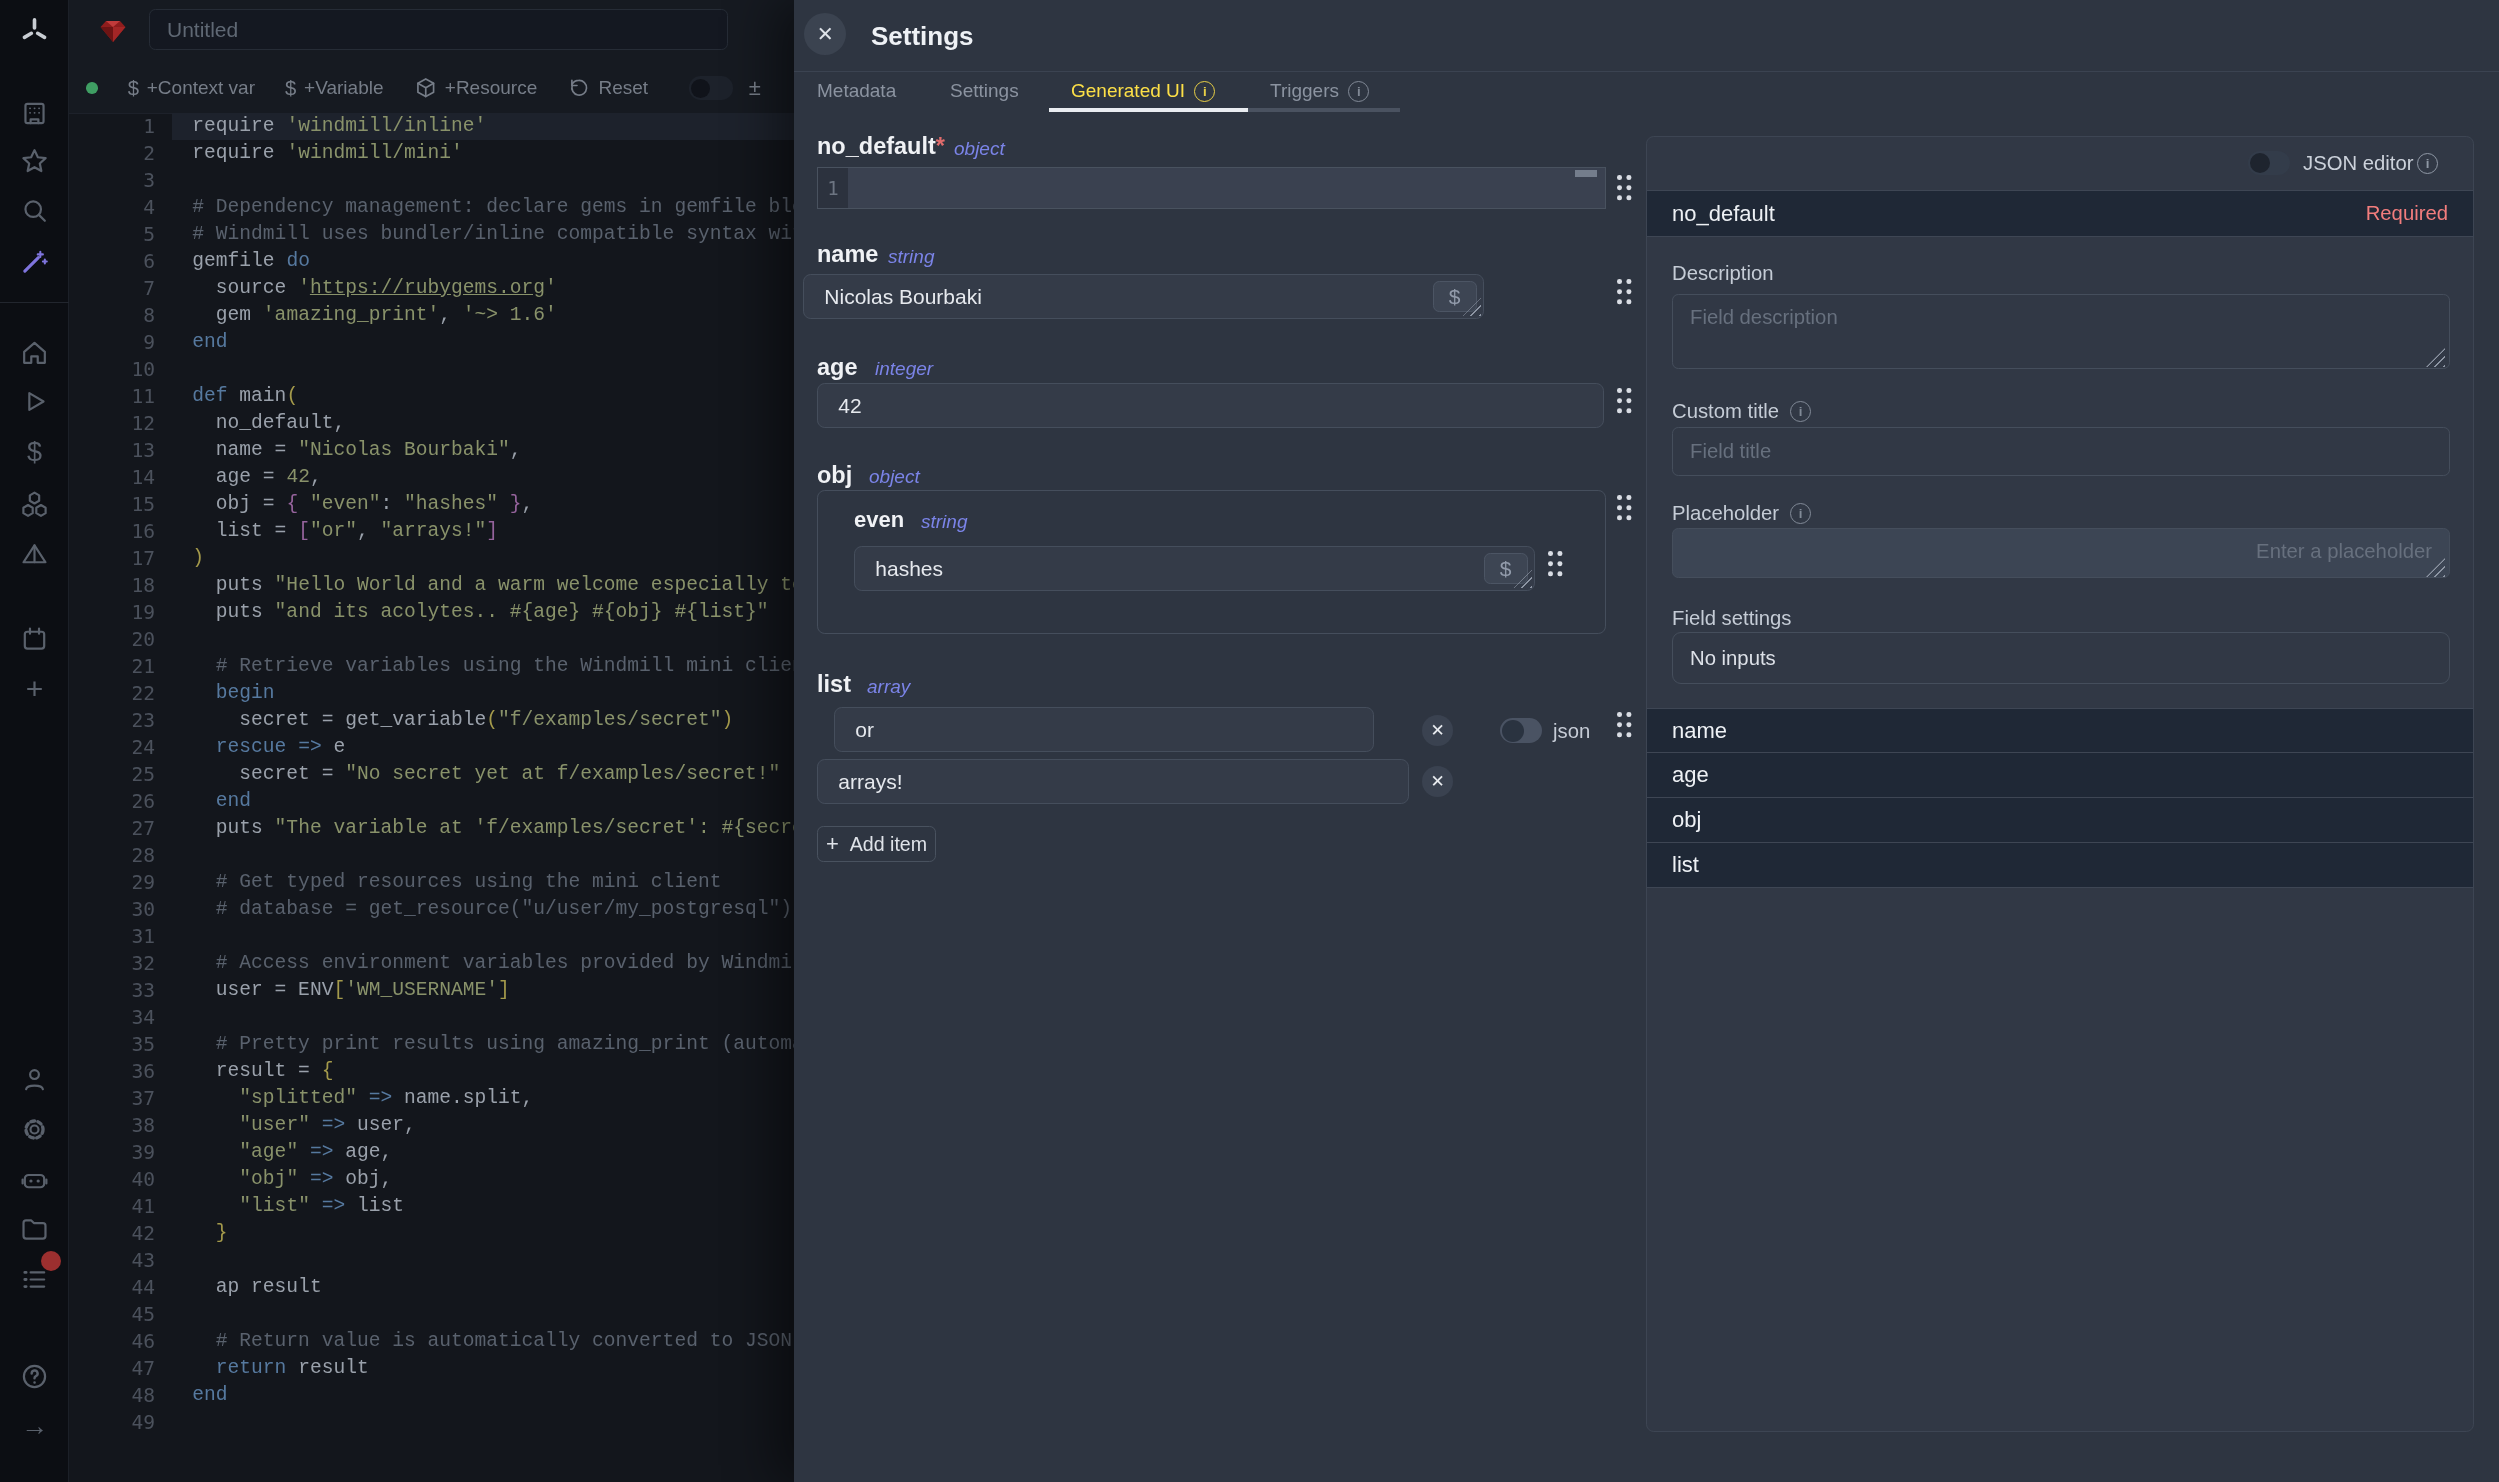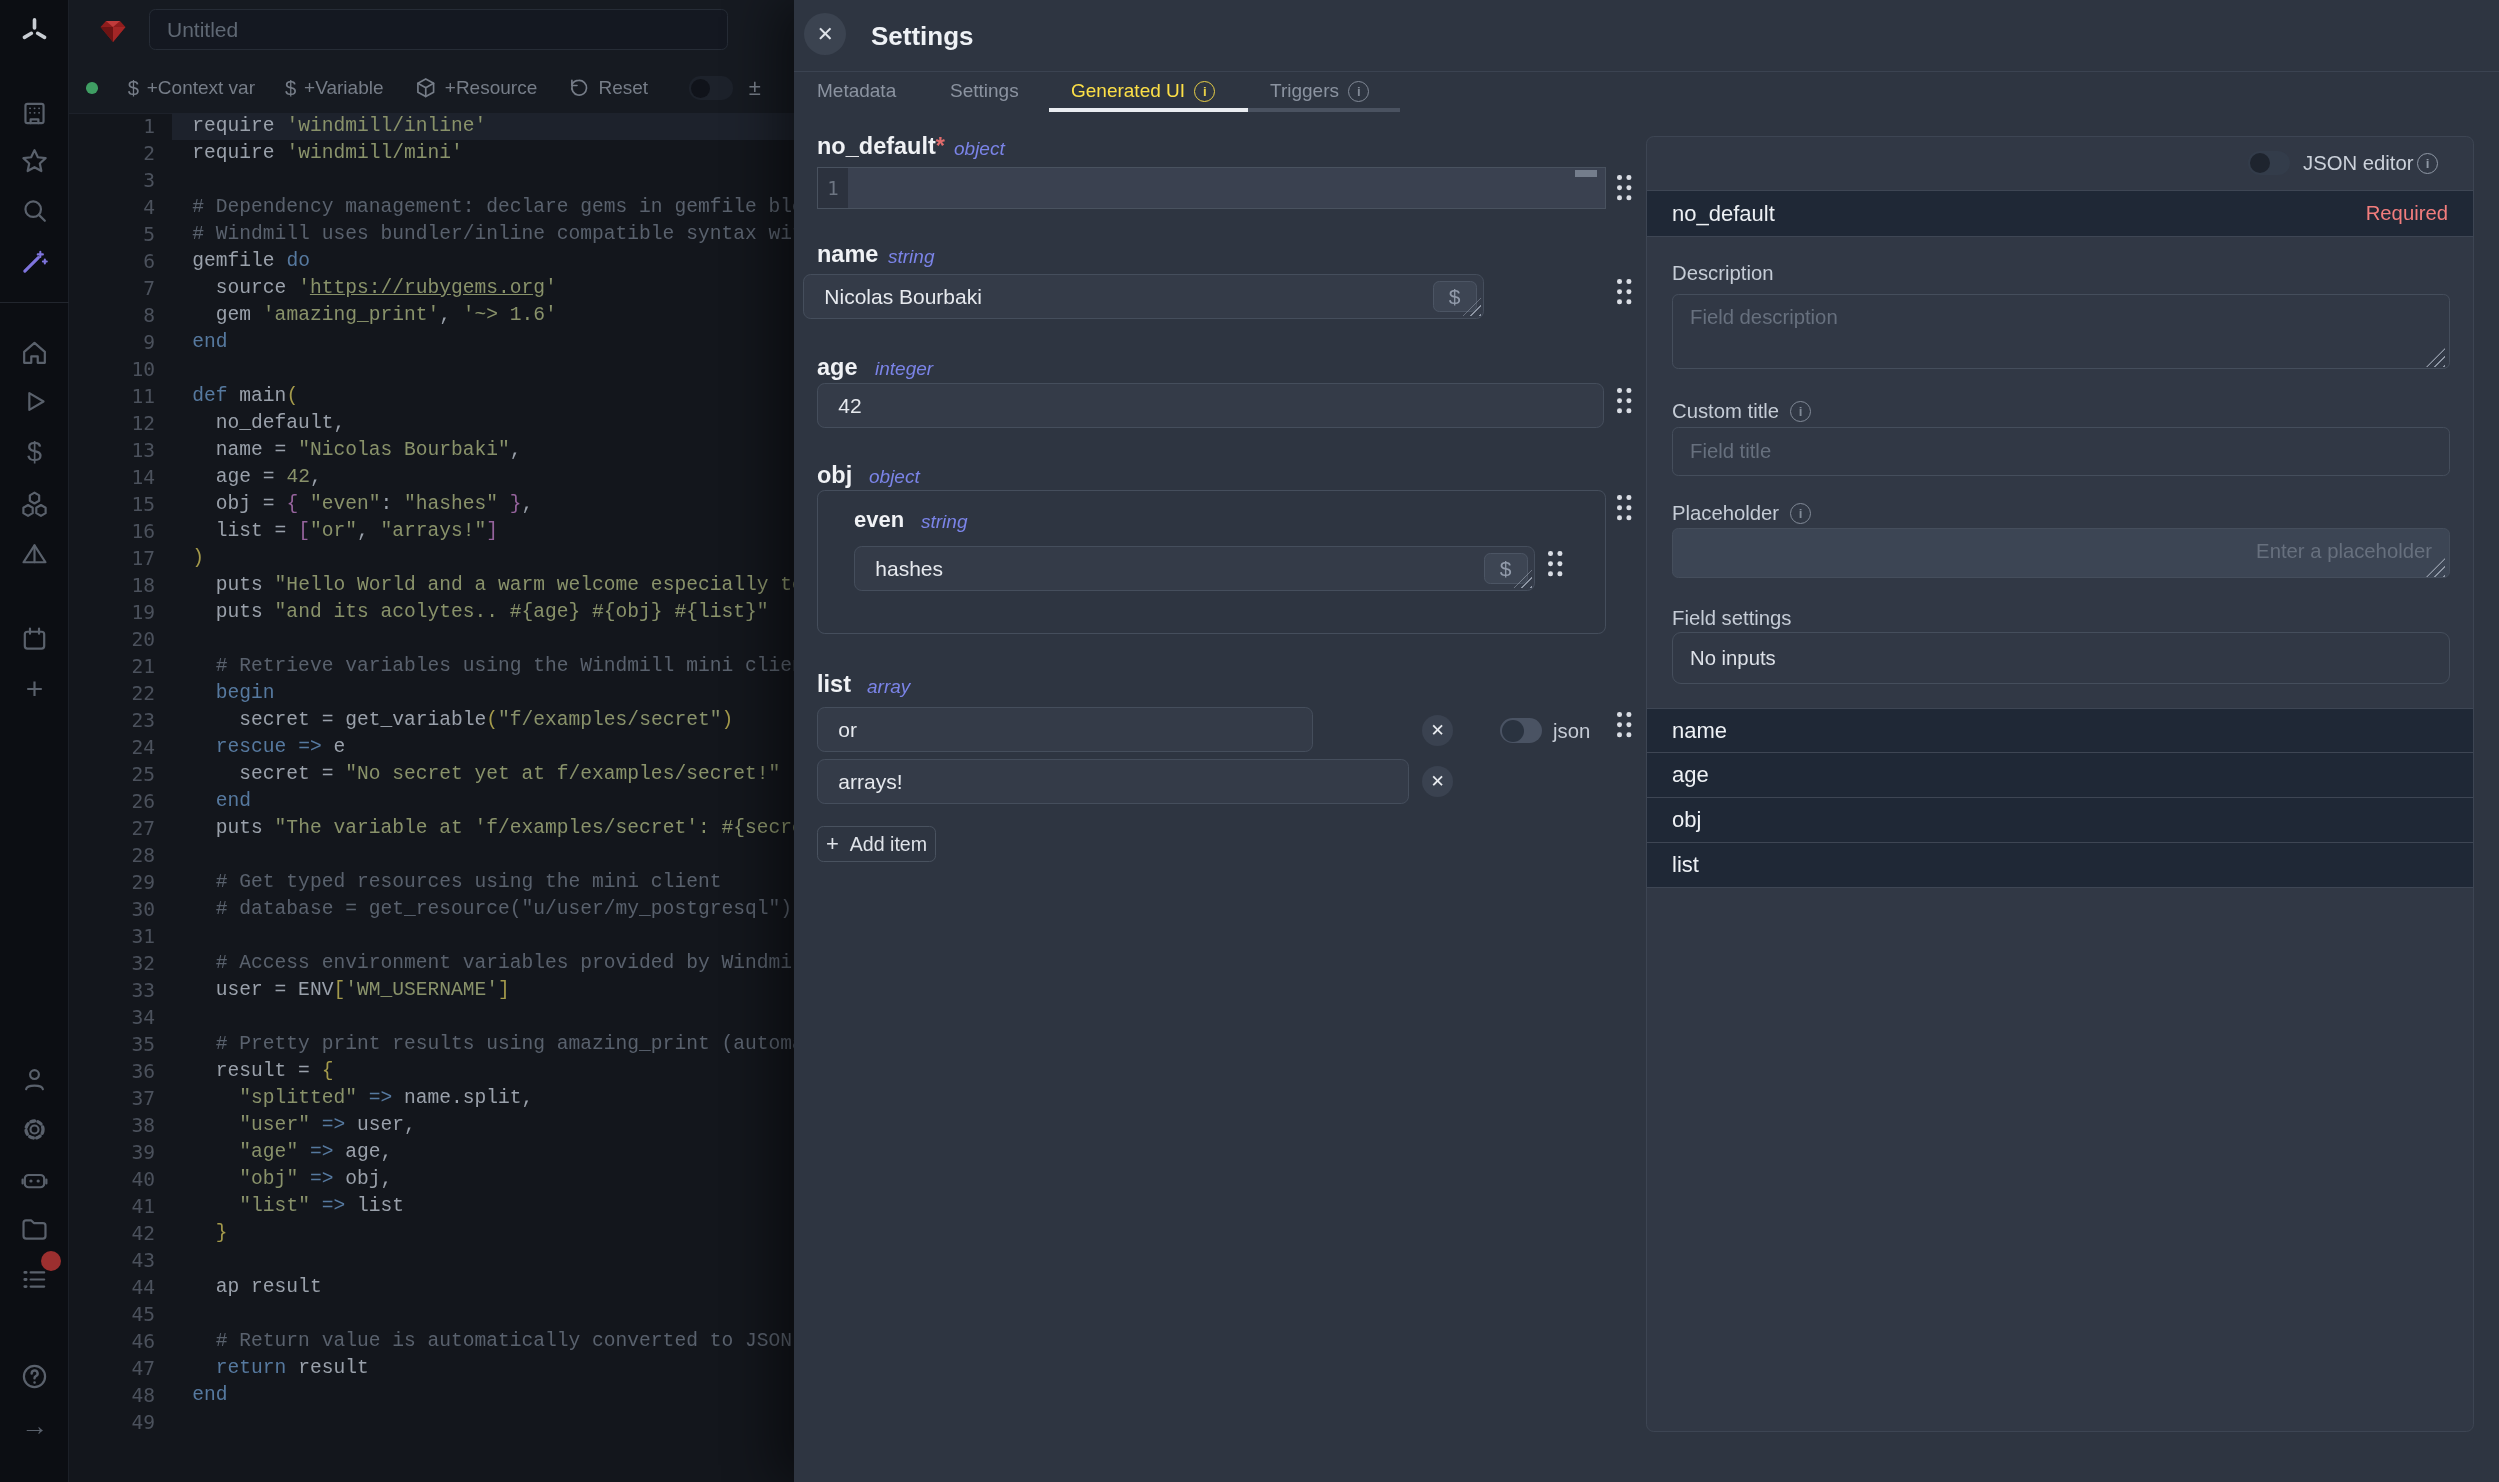--- a/index.html
+++ b/index.html
@@ -375,21 +375,21 @@
       <span>hashes</span>
       <div class="dollar-btn" style="right:6.3px; top:6.3px">$</div>
       <div class="hatch" style="right:1.6px; bottom:1.6px"></div>
     </div>
     <div class="drag-handle" style="left:754px; top:551px">
         <i></i>
       </div>
 
     <div class="f-label" style="left:23px; top:671px">list</div>
     <div class="f-type" style="left:73px; top:676px">array</div>
-    <div class="f-input" style="left:23px; top:707px; width:496px; height:45px">
+    <div class="f-input" style="left:40px; top:707px; width:540px; height:45px">
       <span>or</span>
     </div>
     <div class="x-btn" style="left:628px; top:715px">✕</div>
     <div class="toggle json-toggle">
         <span class="knob"></span>
       </div>
     <div class="json-label">json</div>
     <div class="drag-handle" style="left:823px; top:712px">
         <i></i>
       </div>

